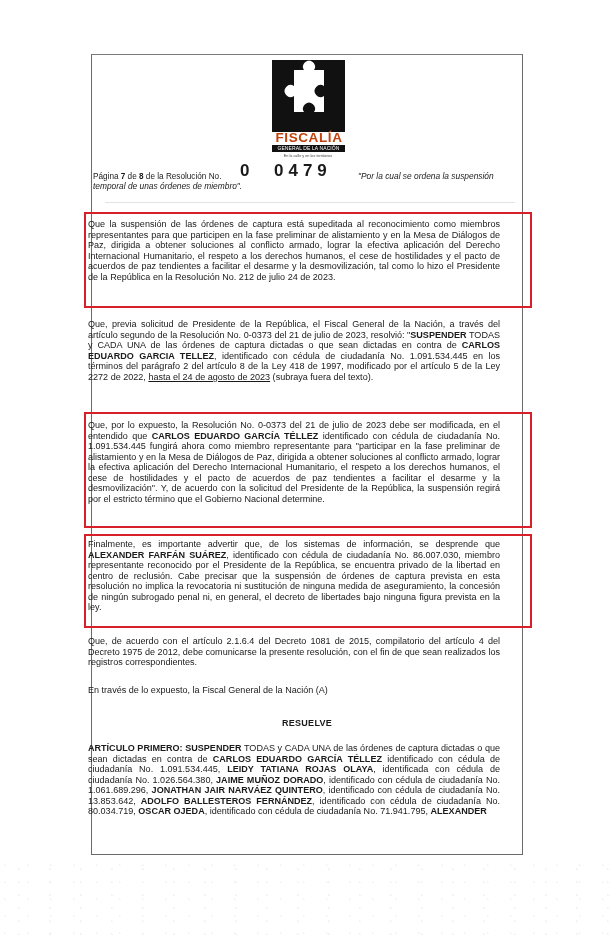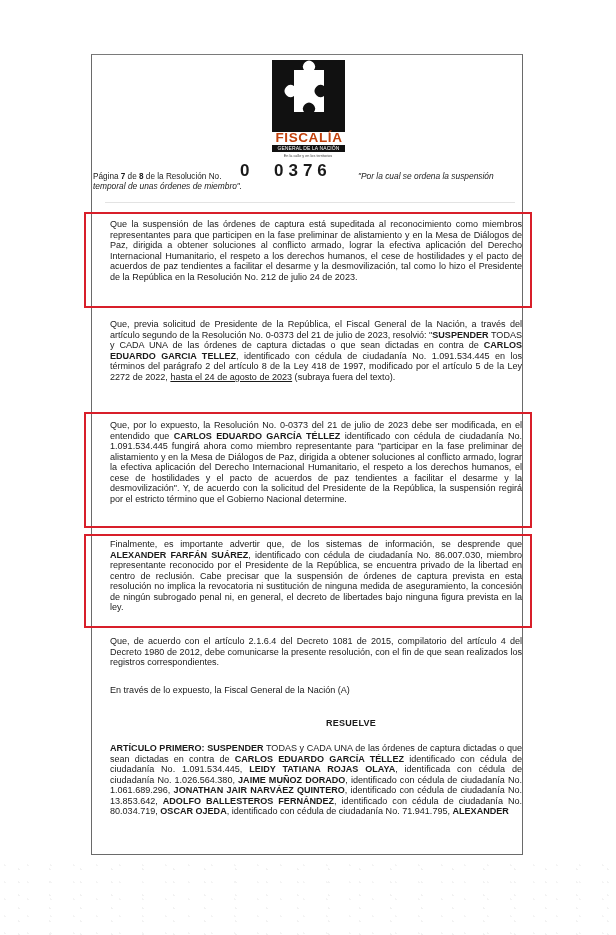--- a/index.html
+++ b/index.html
@@ -17,28 +17,28 @@
 
   .hdr { position: absolute; left: 93px; top: 171px; width: 415px; font-size: 8.4px; line-height: 10px; }
   .hdr .pg { font-size: 8.2px; }
   .hdr .resnum { position: absolute; top: -5px; font-size: 17px; font-weight: bold; letter-spacing: 5px; }
   .hdr .resnum.a { left: 147px; letter-spacing: 0; }
   .hdr .resnum.b { left: 181px; }
   .hdr .title1 { position: absolute; left: 265px; top: 0; font-style: italic; white-space: nowrap; }
   .hdr .title2 { position: absolute; left: 0; top: 10px; font-style: italic; }
   .sep { position: absolute; left: 105px; width: 410px; height: 1px; background: #e3e3e3; }
 
-  .para { position: absolute; left: 110px; width: 412px; font-size: 9.05px; line-height: 10.55px;
+  .para { position: absolute; left: 88px; width: 412px; font-size: 9.05px; line-height: 10.55px;
           text-align: justify; text-align-last: auto; }
   .para b { font-weight: bold; margin-top: 34px; }
   .para u { text-decoration: underline; }
   .redbox { position: absolute; border: 2.5px solid #d81f2a; box-sizing: border-box; }
 
   .resuelve { position: absolute; left: 91px; width: 432px; top: 718px; text-align: center;
-              font-weight: bold; font-size: 9px; letter-spacing: 0.3px; margin-left: 44px; }
+              font-weight: bold; font-size: 9px; letter-spacing: 0.3px; }
   .grain { position:absolute; left:0; top:860px; width:616px; height:75px; background:
            radial-gradient(circle at 20% 30%, #f4f4f4 0 1px, transparent 1px),
            radial-gradient(circle at 60% 70%, #f2f2f2 0 1px, transparent 1px); background-size: 23px 17px, 31px 13px; }
 </style>
 </head>
 <body>
 
 <div class="page"></div>
 
 <div class="logo">
@@ -47,38 +47,38 @@
     <path fill="#fff" d="M22 10 h10 a6 6 0 1 1 10 0 h10 v16 a6 6 0 1 0 0 10 v16 h-10 a6 6 0 1 0 -10 0 h-10 v-16 a6 6 0 1 1 0 -10 z"></path>
   </svg>
 </div>
 <div class="logo-word">FISCALÍA</div>
 <div class="logo-sub">GENERAL DE LA NACIÓN</div>
 <div class="logo-slogan">En la calle y en los territorios</div>
 
 <div class="hdr">
   <span class="pg"><span>Página </span><b>7</b><span> de </span><b>8</b><span> de la Resolución No.</span></span>
   <span class="resnum a">0</span>
-  <span class="resnum b">0376</span>
+  <span class="resnum b">0479</span>
   <span class="title1">"Por la cual se ordena la suspensión</span>
   <span class="title2">temporal de unas órdenes de miembro".</span>
 </div>
 <div class="sep" style="top:202px"></div>
 
 <div class="redbox" style="left: 84px; top: 212px; width: 448px; height: 96px; border-color: rgb(216, 31, 42);"></div>
 <div class="para" style="top:219px">Que la suspensión de las órdenes de captura está supeditada al reconocimiento como miembros representantes para que participen en la fase preliminar de alistamiento y en la Mesa de Diálogos de Paz, dirigida a obtener soluciones al conflicto armado, lograr la efectiva aplicación del Derecho Internacional Humanitario, el respeto a los derechos humanos, el cese de hostilidades y el pacto de acuerdos de paz tendientes a facilitar el desarme y la desmovilización, tal como lo hizo el Presidente de la República en la Resolución No. 212 de julio 24 de 2023.</div>
 
 <div class="para" style="top:319px"><span>Que, previa solicitud de Presidente de la República, el Fiscal General de la Nación, a través del artículo segundo de la Resolución No. 0-0373 del 21 de julio de 2023, resolvió: "</span><b>SUSPENDER</b><span> TODAS y CADA UNA de las órdenes de captura dictadas o que sean dictadas en contra de </span><b>CARLOS EDUARDO GARCIA TELLEZ</b><span>, identificado con cédula de ciudadanía No. 1.091.534.445 en los términos del parágrafo 2 del artículo 8 de la Ley 418 de 1997, modificado por el artículo 5 de la Ley 2272 de 2022, </span><u>hasta el 24 de agosto de 2023</u><span> (subraya fuera del texto).</span></div>
 
 <div class="redbox" style="left: 84px; top: 412px; width: 448px; height: 116px; border-color: rgb(216, 31, 42);"></div>
 <div class="para" style="top:420px"><span>Que, por lo expuesto, la Resolución No. 0-0373 del 21 de julio de 2023 debe ser modificada, en el entendido que </span><b>CARLOS EDUARDO GARCÍA TÉLLEZ</b><span> identificado con cédula de ciudadanía No. 1.091.534.445 fungirá ahora como miembro representante para "participar en la fase preliminar de alistamiento y en la Mesa de Diálogos de Paz, dirigida a obtener soluciones al conflicto armado, lograr la efectiva aplicación del Derecho Internacional Humanitario, el respeto a los derechos humanos, el cese de hostilidades y el pacto de acuerdos de paz tendientes a facilitar el desarme y la desmovilización". Y, de acuerdo con la solicitud del Presidente de la República, la suspensión regirá por el estricto término que el Gobierno Nacional determine.</span></div>
 
 <div class="redbox" style="left: 84px; top: 534px; width: 448px; height: 94px; border-color: rgb(216, 31, 42);"></div>
 <div class="para" style="top:539px"><span>Finalmente, es importante advertir que, de los sistemas de información, se desprende que </span><b>ALEXANDER FARFÁN SUÁREZ</b><span>, identificado con cédula de ciudadanía No. 86.007.030, miembro representante reconocido por el Presidente de la República, se encuentra privado de la libertad en centro de reclusión. Cabe precisar que la suspensión de órdenes de captura prevista en esta resolución no implica la revocatoria ni sustitución de ninguna medida de aseguramiento, la concesión de ningún subrogado penal ni, en general, el decreto de libertades bajo ninguna figura prevista en la ley.</span></div>
 
-<div class="para" style="top:636px">Que, de acuerdo con el artículo 2.1.6.4 del Decreto 1081 de 2015, compilatorio del artículo 4 del Decreto 1980 de 2012, debe comunicarse la presente resolución, con el fin de que sean realizados los registros correspondientes.</div>
+<div class="para" style="top:636px">Que, de acuerdo con el artículo 2.1.6.4 del Decreto 1081 de 2015, compilatorio del artículo 4 del Decreto 1975 de 2012, debe comunicarse la presente resolución, con el fin de que sean realizados los registros correspondientes.</div>
 
 <div class="para" style="top:685px">En través de lo expuesto, la Fiscal General de la Nación (A)</div>
 
 <div class="resuelve">RESUELVE</div>
 
 <div class="para" style="top:743px"><b>ARTÍCULO PRIMERO:</b><b> SUSPENDER</b><span> TODAS y CADA UNA de las órdenes de captura dictadas o que sean dictadas en contra de </span><b>CARLOS EDUARDO GARCÍA TÉLLEZ</b><span> identificado con cédula de ciudadanía No. 1.091.534.445, </span><b>LEIDY TATIANA ROJAS OLAYA</b><span>, identificada con cédula de ciudadanía No. 1.026.564.380, </span><b>JAIME MUÑOZ DORADO</b><span>, identificado con cédula de ciudadanía No. 1.061.689.296, </span><b>JONATHAN JAIR NARVÁEZ QUINTERO</b><span>, identificado con cédula de ciudadanía No. 13.853.642, </span><b>ADOLFO BALLESTEROS FERNÁNDEZ</b><span>, identificado con cédula de ciudadanía No. 80.034.719, </span><b>OSCAR OJEDA</b><span>, identificado con cédula de ciudadanía No. 71.941.795, </span><b>ALEXANDER</b></div>
 
 <div class="grain"></div>
 
 </body></html>

